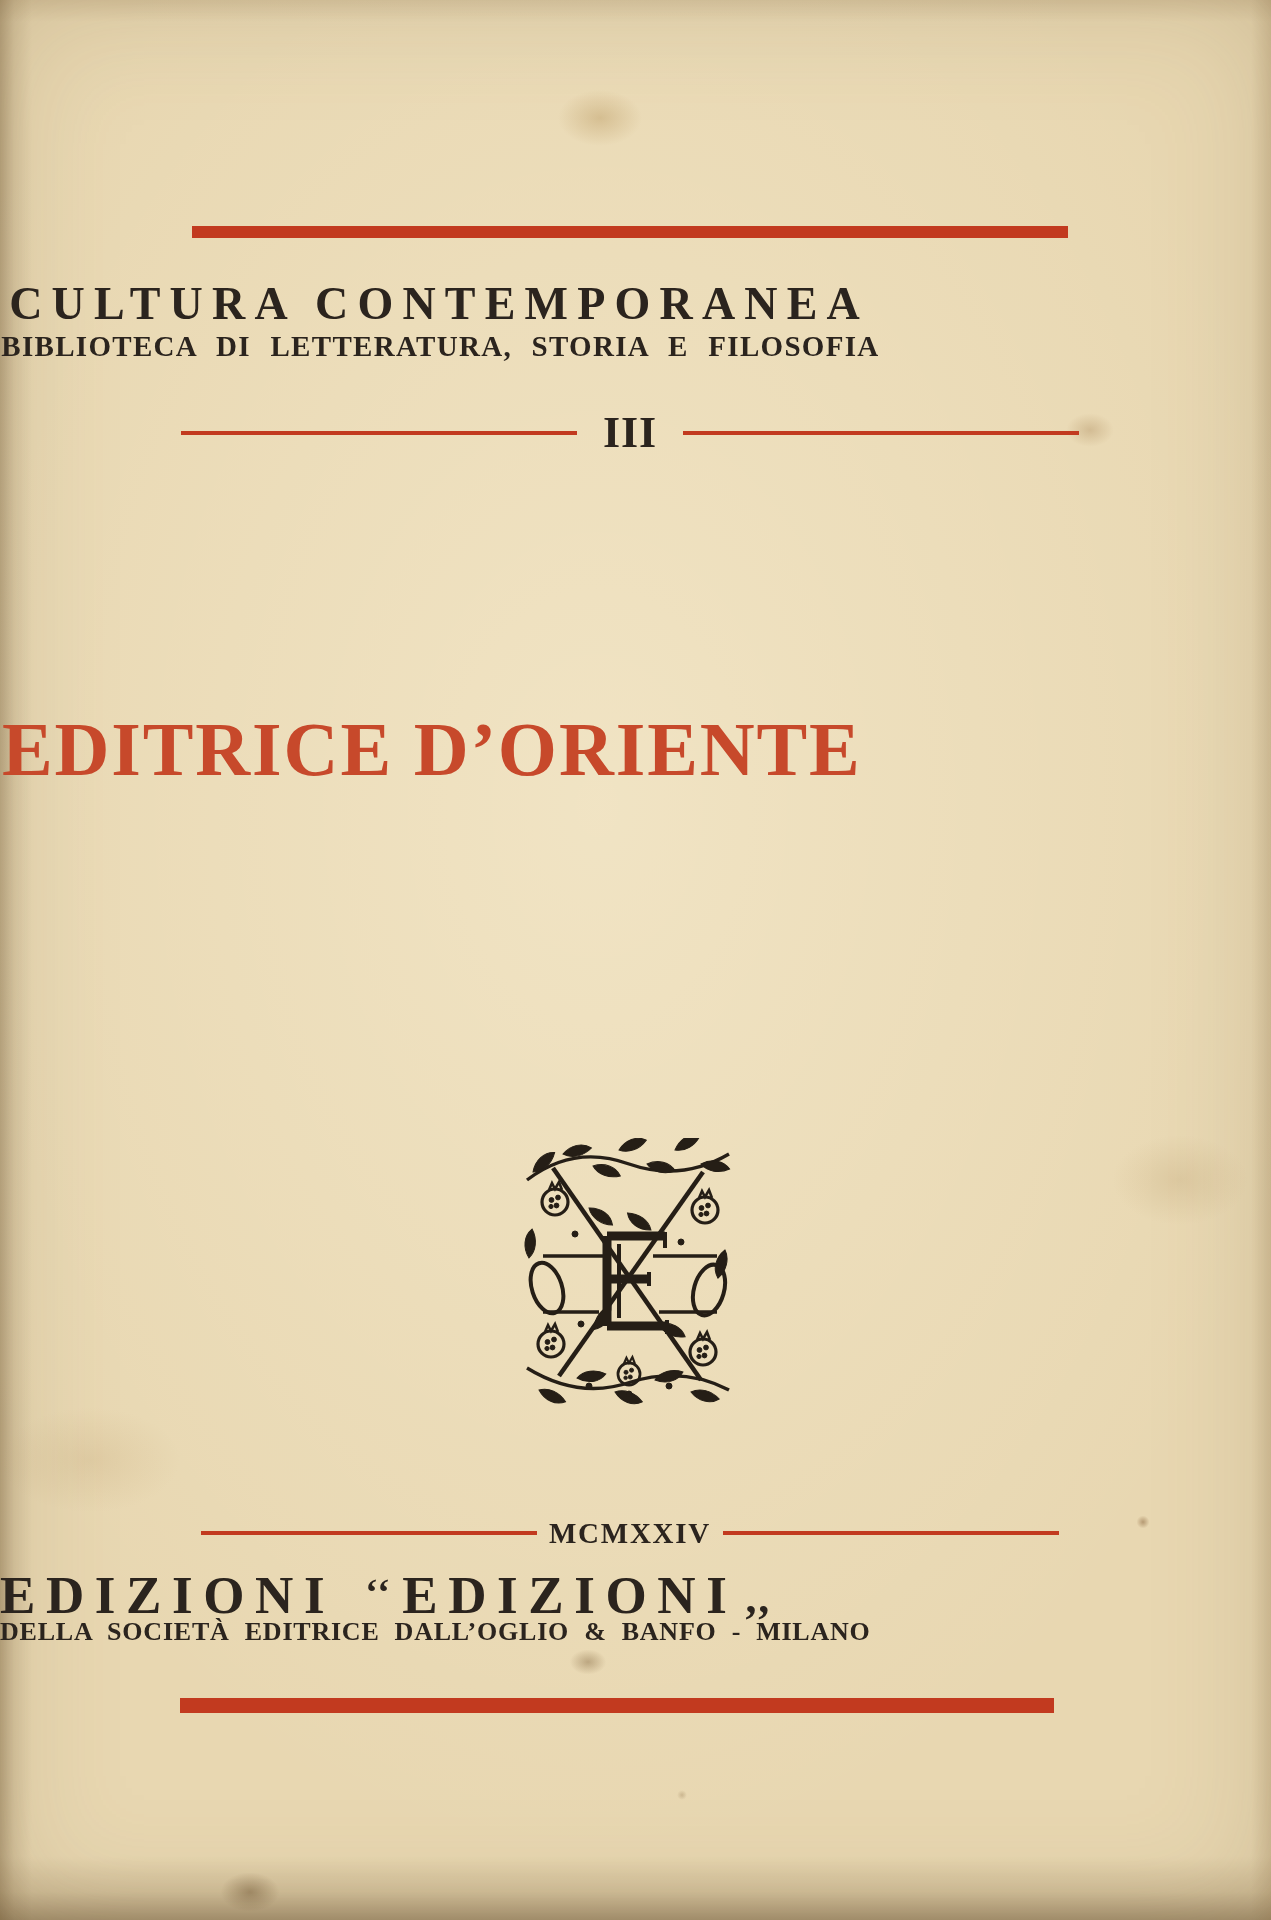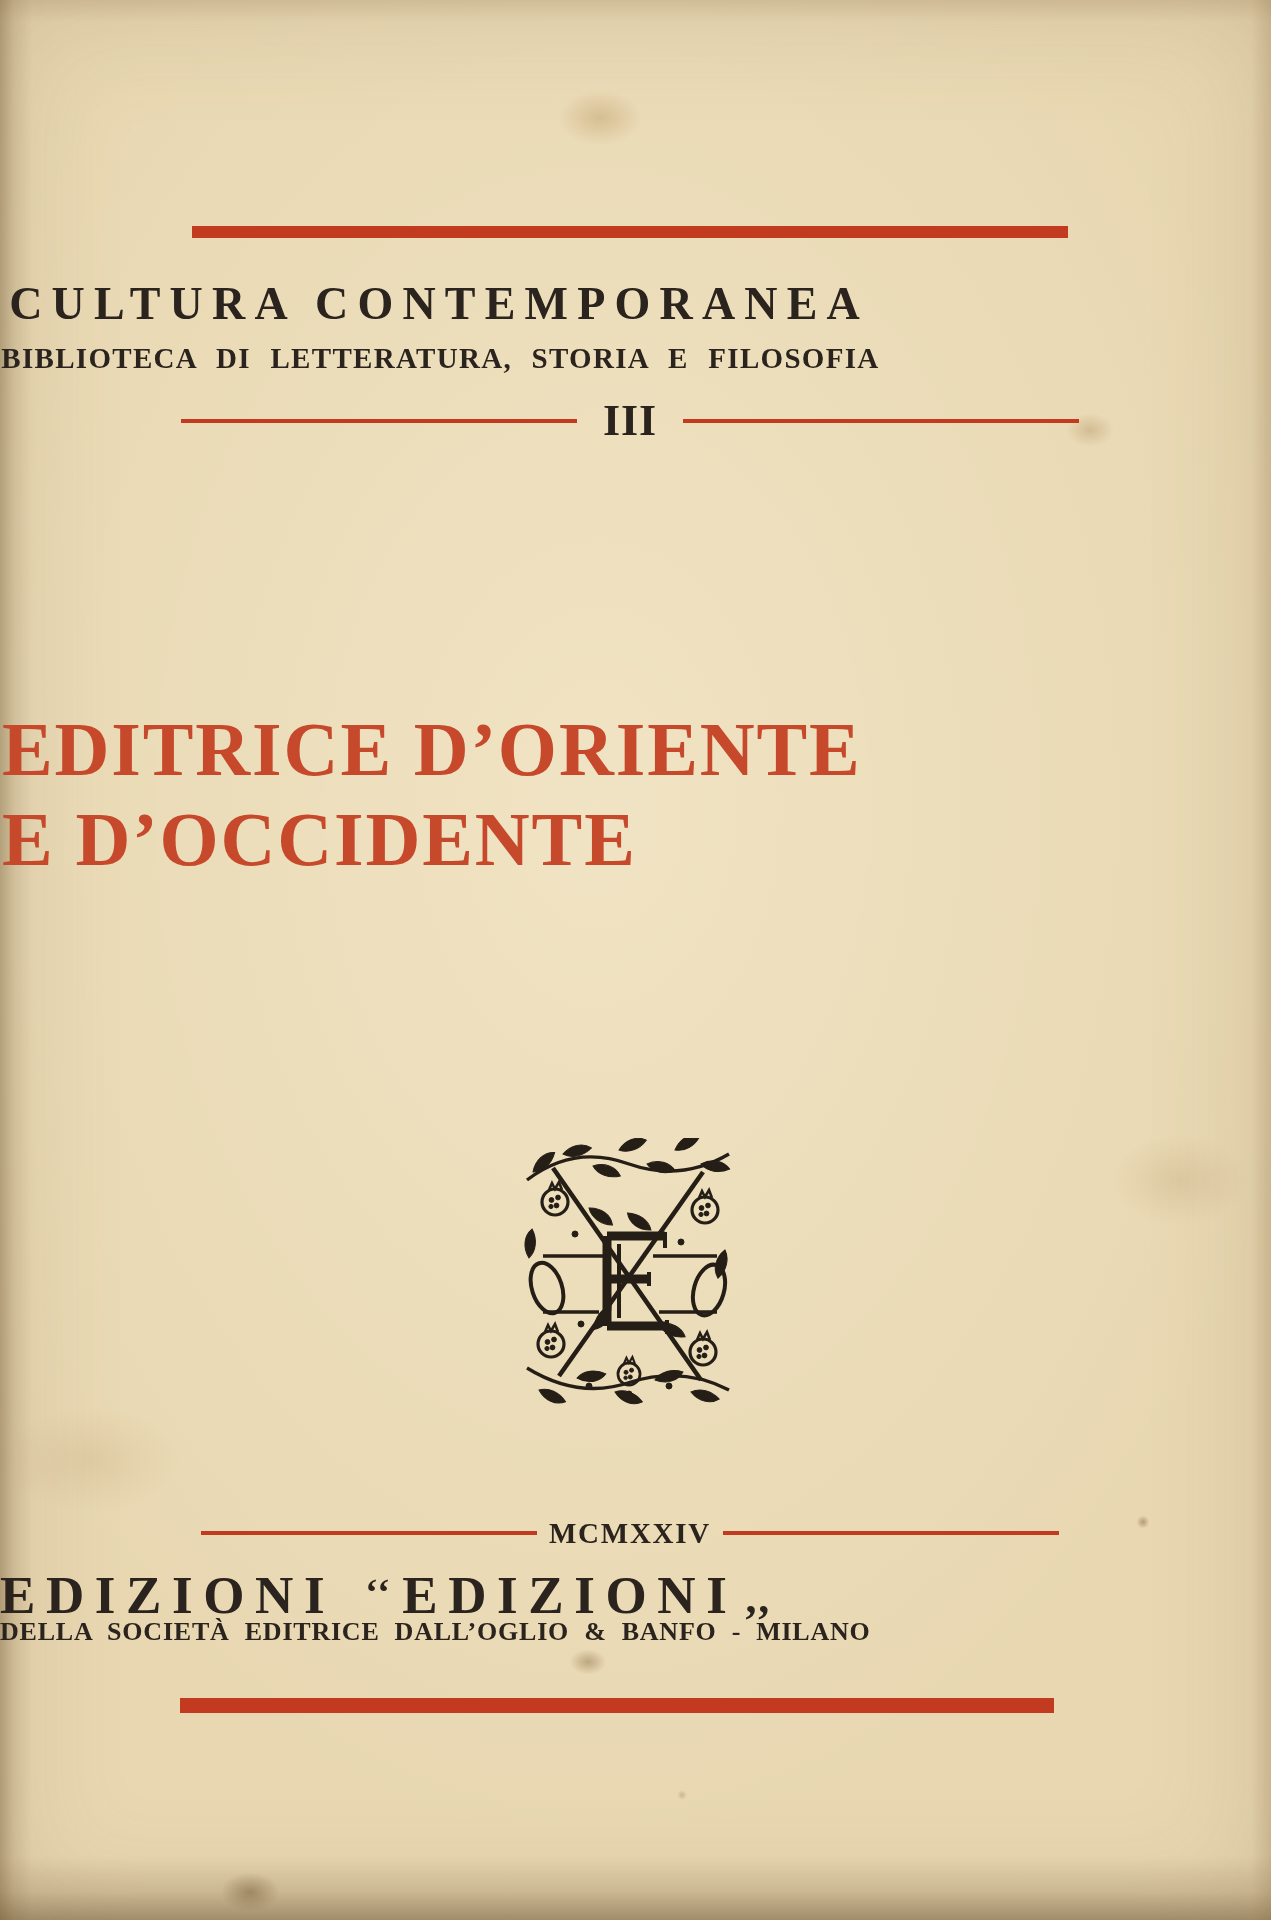--- a/index.html
+++ b/index.html
@@ -20,24 +20,24 @@
       radial-gradient(ellipse 900px 1300px at 47% 42%, rgba(255,248,226,.38), transparent 82%),
       linear-gradient(to right, rgba(110,85,50,.40) 0px, rgba(110,85,50,.14) 14px, transparent 32px),
       linear-gradient(to left, rgba(140,110,70,.22) 0px, transparent 20px),
       linear-gradient(to top, rgba(95,72,42,.48) 0px, rgba(120,95,60,.20) 28px, transparent 64px),
       linear-gradient(to bottom, rgba(150,120,80,.20) 0px, transparent 22px);
     box-shadow: inset 0 0 120px rgba(120,95,55,.22);
   }
   .rule{position:absolute;background:#c23a1f;}
   .center-line{position:absolute;left:0;width:100%;}
   .series-title{top:281px;font-weight:bold;font-size:46px;line-height:1;letter-spacing:.20em;text-indent:.20em;}
-  .series-subtitle{top:344px;font-weight:bold;font-size:29px;line-height:1;letter-spacing:.045em;word-spacing:.38em;text-indent:.045em;}
+  .series-subtitle{top:332px;font-weight:bold;font-size:29px;line-height:1;letter-spacing:.045em;word-spacing:.38em;text-indent:.045em;}
   .divider-row{position:absolute;left:178px;width:904px;display:flex;align-items:center;justify-content:center;}
   .divider-row .rline{height:4px;background:#c23a1f;}
-  .num-row{top:398px;height:46px;}
+  .num-row{top:410px;height:46px;}
   .num-row .rline{width:396px;}
   .num-text{font-weight:bold;font-size:44px;line-height:1;margin:0 26px;letter-spacing:.02em;}
   .author{top:556px;font-weight:bold;font-size:46px;line-height:1;letter-spacing:.13em;word-spacing:.5em;text-indent:.13em;}
   .main-title{top:704px;color:#c7492b;font-weight:bold;font-size:76px;line-height:90px;letter-spacing:.025em;text-indent:.025em;}
   .ornament-box{position:absolute;left:519px;top:1138px;width:218px;height:270px;}
   .year-row{top:1515px;height:36px;}
   .year-row .rline{width:336px;}
   .year-text{font-weight:bold;font-size:29px;line-height:1;margin:0 12px;letter-spacing:.06em;}
   .publisher-line{top:1564px;font-weight:bold;font-size:53px;line-height:1.2;letter-spacing:.20em;}
   .publisher-line .oq{font-size:38px;letter-spacing:.06em;vertical-align:8px;margin:0 10px 0 30px;}
@@ -59,21 +59,20 @@
 
   <div class="divider-row num-row">
     <span class="rline"></span>
     <span class="num-text">III</span>
     <span class="rline"></span>
   </div>
 
 
   <div class="center-line main-title">
     <div>EDITRICE D’ORIENTE</div>
-    <div>E D’OCCIDENTE</div>
   </div>
 
   <div class="ornament-box">
     <svg viewBox="0 0 218 270" width="218" height="270" aria-hidden="true">
       <defs>
         <path id="lf" d="M0 0 C9 -8 21 -9 29 -2 C20 5 8 6 0 0 Z"></path>
         <g id="pom">
           <circle r="13" fill="none" stroke-width="3.2"></circle>
           <circle cx="-3.5" cy="-2" r="2.4"></circle>
             <circle cx="3" cy="-4.5" r="2.4"></circle>

